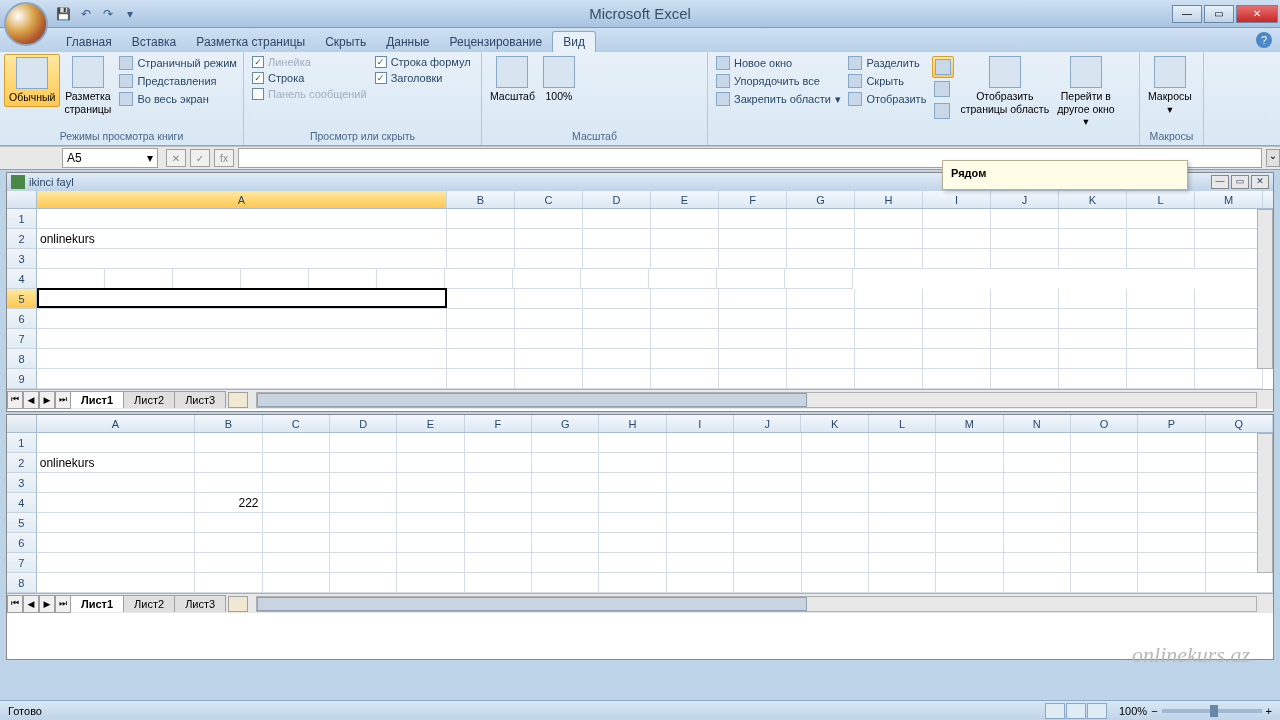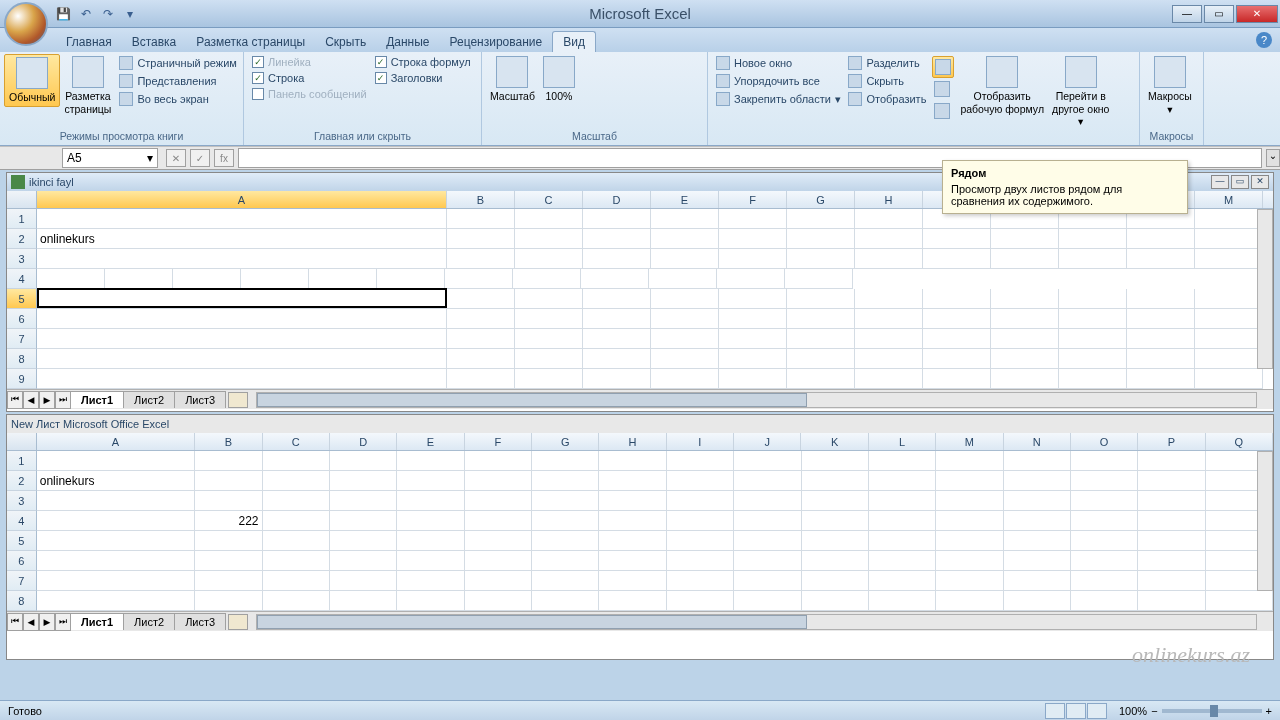--- a/index.html
+++ b/index.html
@@ -171,21 +171,21 @@
         <div class="chk-row">
             <span class="chk">✓</span>
             <span>Строка формул</span>
           </div>
         <div class="chk-row">
             <span class="chk">✓</span>
             <span>Заголовки</span>
           </div>
       </div>
     </div>
-    <div class="rgroup-label">Главная или скрыть</div>
+    <div class="rgroup-label">Просмотр или скрыть</div>
   </div>
 
   <div class="rgroup" style="width:226px">
     <div class="rgroup-body">
       <div class="big-btn">
           <div class="big-icon"></div>
           <span>Масштаб</span>
         </div>
       <div class="big-btn">
           <div class="big-icon"></div>
@@ -229,21 +229,21 @@
         <div class="small-btn-row" style="width:22px;height:22px;padding:2px">
             <div class="small-icon" style="width:16px;height:16px"></div>
           </div>
         <div class="small-btn-row" style="width:22px;height:22px;padding:2px">
             <div class="small-icon" style="width:16px;height:16px"></div>
           </div>
       </div>
       <div class="big-btn">
           <div class="big-icon"></div>
           <span>Отобразить</span>
-          <span>рабочую формул</span>
+          <span>страницы область</span>
         </div>
       <div class="big-btn"><div class="big-icon"></div><span>Перейти в</span><span>другое окно</span> ▾</div>
     </div>
   </div>
 
   <div class="rgroup" style="width:64px">
     <div class="rgroup-body">
       <div class="big-btn"><div class="big-icon"></div><span>Макросы</span> ▾</div>
     </div>
     <div class="rgroup-label">Макросы</div>
@@ -259,21 +259,20 @@
     <div class="fx-btn">✕</div>
     <div class="fx-btn">✓</div>
     <div class="fx-btn">fx</div>
   </div>
   <div class="formula-input"></div>
   <div class="expand-bar">⌄</div>
 </div>
 
 <div class="tooltip">
   <div class="tooltip-title">Рядом</div>
-  <div>Просмотр двух листов рядом для сравнения их содержимого.</div>
 </div>
 
 <div class="wb-window" style="height:240px">
   <div class="wb-titlebar">
     <div class="mini-icon"></div>
     <span>ikinci fayl</span>
     <div class="wb-controls">
       <div class="wb-ctl">—</div>
       <div class="wb-ctl">▭</div>
       <div class="wb-ctl">✕</div>
@@ -457,23 +456,20 @@
         <div class="sheet-tab">Лист3</div>
       </div>
     <div class="new-sheet"></div>
     <div class="hscroll">
         <div class="hscroll-thumb"></div>
       </div>
   </div>
 </div>
 
 <div class="wb-window" style="height:246px">
-  <div class="wb-titlebar" style="background:#e8e8e8">
-    <span>New Лист Microsoft Office Excel</span>
-  </div>
   <div class="grid-wrap">
     <div class="col-headers" id="wb2-cols">
         <div class="rowhead-corner"></div>
         <div class="colh" style="width: 160px;">A</div>
         <div class="colh" style="width: 68px;">B</div>
         <div class="colh" style="width: 68px;">C</div>
         <div class="colh" style="width: 68px;">D</div>
         <div class="colh" style="width: 68px;">E</div>
         <div class="colh" style="width: 68px;">F</div>
         <div class="colh" style="width: 68px;">G</div>

